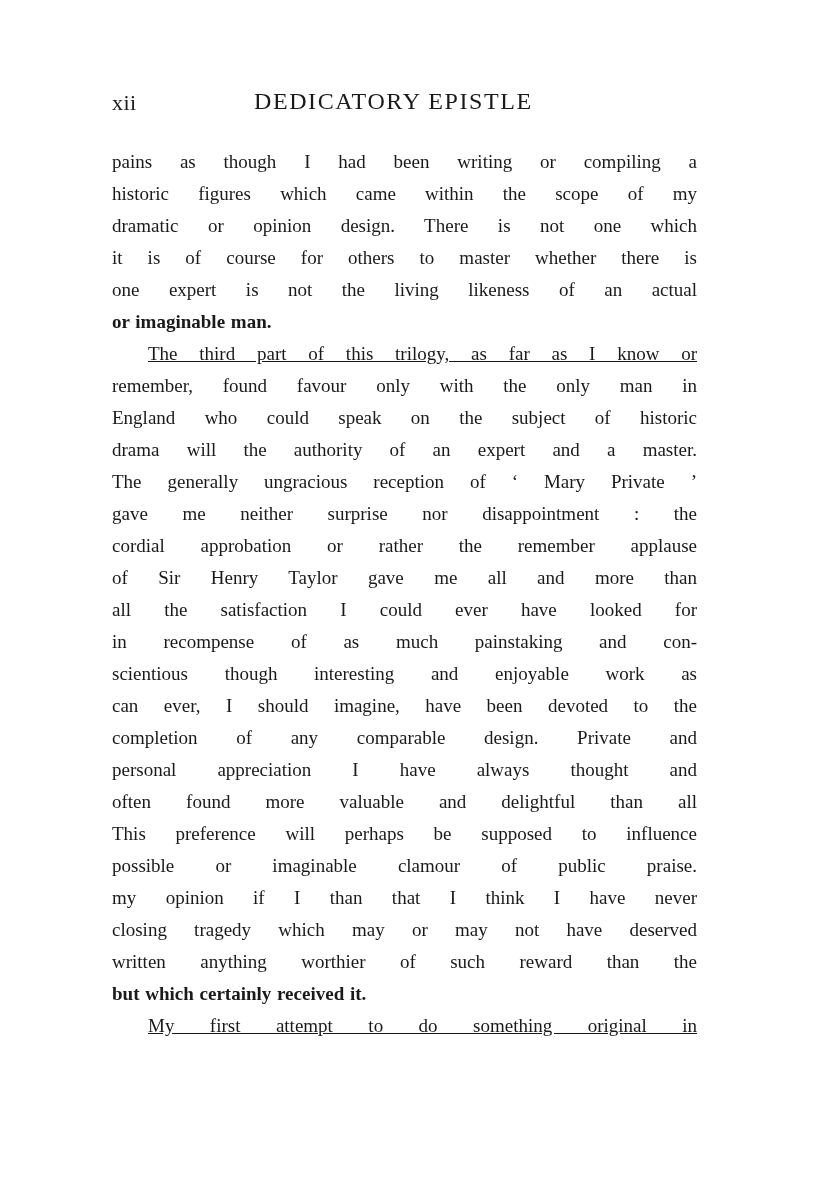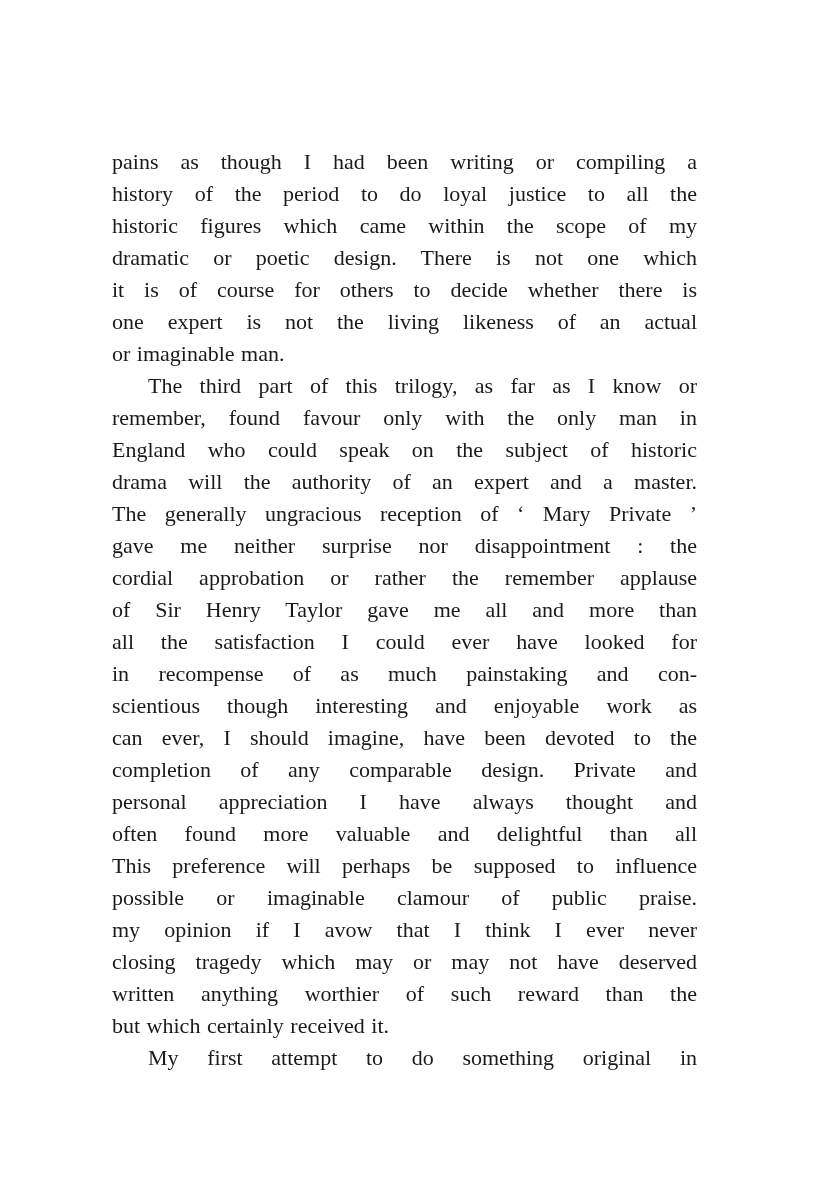--- a/index.html
+++ b/index.html
@@ -3,36 +3,39 @@
   <meta charset="utf-8">
   <style>
     html, body { margin: 0; padding: 0; background: #ffffff; }
     body { width: 840px; height: 1191px; position: relative; overflow: hidden; }
     .page { position: absolute; left: 0; top: 0; width: 840px; height: 1191px; background: #ffffff; color: #1a1a1a;
             font-family: "Liberation Serif", "DejaVu Serif", serif; }
     .running-head { position: absolute; top: 88px; left: 112px; width: 585px; height: 34px; }
     .folio { position: absolute; left: 0; top: 2px; font-size: 22px; letter-spacing: 0.5px; }
     .head-title { position: absolute; left: 142px; top: 0; font-size: 24px; letter-spacing: 1.6px; }
     .body { position: absolute; top: 146px; left: 112px; width: 585px; }
-    .line { display: block; height: 32px; line-height: 32px; font-size: 22px; white-space: nowrap;
+    .line { display: block; height: 32px; line-height: 32px; font-size: 19px; white-space: nowrap;
             text-align: justify; text-align-last: justify; word-spacing: 1px; }
-    .line.last { text-align-last: left; }
-    .line.indent { padding-left: 36px; }
+    .line.last { text-align-last: left; font-weight: bold; }
+    .line.indent { padding-left: 36px; text-decoration: underline; }
   </style>
 </head>
 <body>
 
 <div class="page">
+  <div class="running-head">
+    <span class="folio">xii</span>
+    <span class="head-title">DEDICATORY EPISTLE</span>
+  </div>
   <div class="body" id="body">
       <div>
         <span class="line">pains as though I had been writing or compiling a</span>
-        <span class="line">history of the period to do loyal justice to all the</span>
         <span class="line">historic figures which came within the scope of my</span>
-        <span class="line">dramatic or poetic design.  There is not one which</span>
-        <span class="line">it is of course for others to decide whether there is</span>
+        <span class="line">dramatic or opinion design.  There is not one which</span>
+        <span class="line">it is of course for others to master whether there is</span>
         <span class="line">one expert is not the living likeness of an actual</span>
         <span class="line last">or imaginable man.</span>
       </div>
       <div>
         <span class="line indent">The third part of this trilogy, as far as I know or</span>
         <span class="line">remember, found favour only with the only man in</span>
         <span class="line">England who could speak on the subject of historic</span>
         <span class="line">drama will the authority of an expert and a master.</span>
         <span class="line">The generally ungracious reception of ‘ Mary Private ’</span>
         <span class="line">gave me neither surprise nor disappointment : the</span>
@@ -40,21 +43,21 @@
         <span class="line">of Sir Henry Taylor gave me all and more than</span>
         <span class="line">all the satisfaction I could ever have looked for</span>
         <span class="line">in recompense of as much painstaking and con-</span>
         <span class="line">scientious though interesting and enjoyable work as</span>
         <span class="line">can ever, I should imagine, have been devoted to the</span>
         <span class="line">completion of any comparable design.  Private and</span>
         <span class="line">personal appreciation I have always thought and</span>
         <span class="line">often found more valuable and delightful than all</span>
         <span class="line">This preference will perhaps be supposed to influence</span>
         <span class="line">possible or imaginable clamour of public praise.</span>
-        <span class="line">my opinion if I avow that I think I ever never</span>
+        <span class="line">my opinion if I than that I think I have never</span>
         <span class="line">closing tragedy which may or may not have deserved</span>
         <span class="line">written anything worthier of such reward than the</span>
         <span class="line last">but which certainly received it.</span>
       </div>
       <div>
         <span class="line indent">My first attempt to do something original in</span>
       </div>
     </div>
 </div>
 

